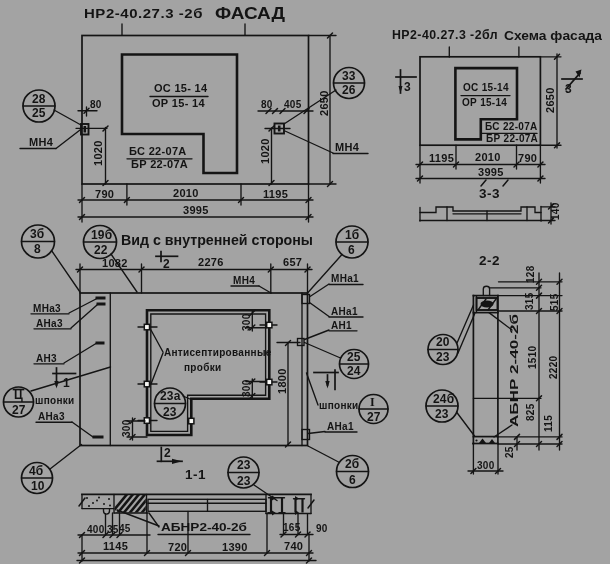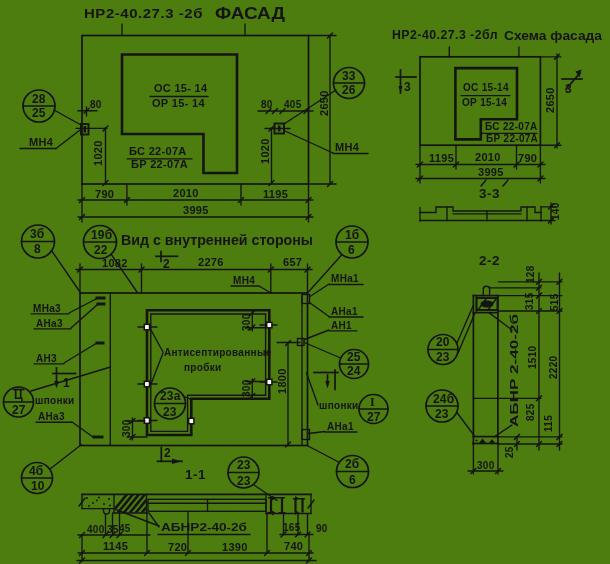--- a/index.html
+++ b/index.html
@@ -1,16 +1,16 @@
 <!DOCTYPE html>
 <html><head>
 <meta charset="utf-8">
 <style>
 html,body{margin:0;padding:0;background:#f7f7f4;}
-#wrap{width:610px;height:564px;position:relative;background:#4d7c0f;overflow:hidden;}
+#wrap{width:610px;height:564px;position:relative;background:#a3a3a3;overflow:hidden;}
 svg{position:absolute;left:0;top:0;}
 text{font-family:"Liberation Sans",sans-serif;fill:#141414;}
 .t9{font-size:10px;font-weight:bold;letter-spacing:.3px;}
 .t10{font-size:11px;font-weight:bold;letter-spacing:.3px;}
 .t11{font-size:12px;font-weight:bold;letter-spacing:.2px;}
 .t12{font-size:13.5px;font-weight:bold;letter-spacing:.5px;}
 .ln{stroke:#141414;stroke-width:1.35;fill:none;stroke-linecap:round;}
 .ln2{stroke:#141414;stroke-width:1.7;fill:none;stroke-linecap:square;}
 .ln3{stroke:#141414;stroke-width:2.6;fill:none;stroke-linecap:square;}
 .tk{stroke:#141414;stroke-width:1.5;fill:none;stroke-linecap:round;}

